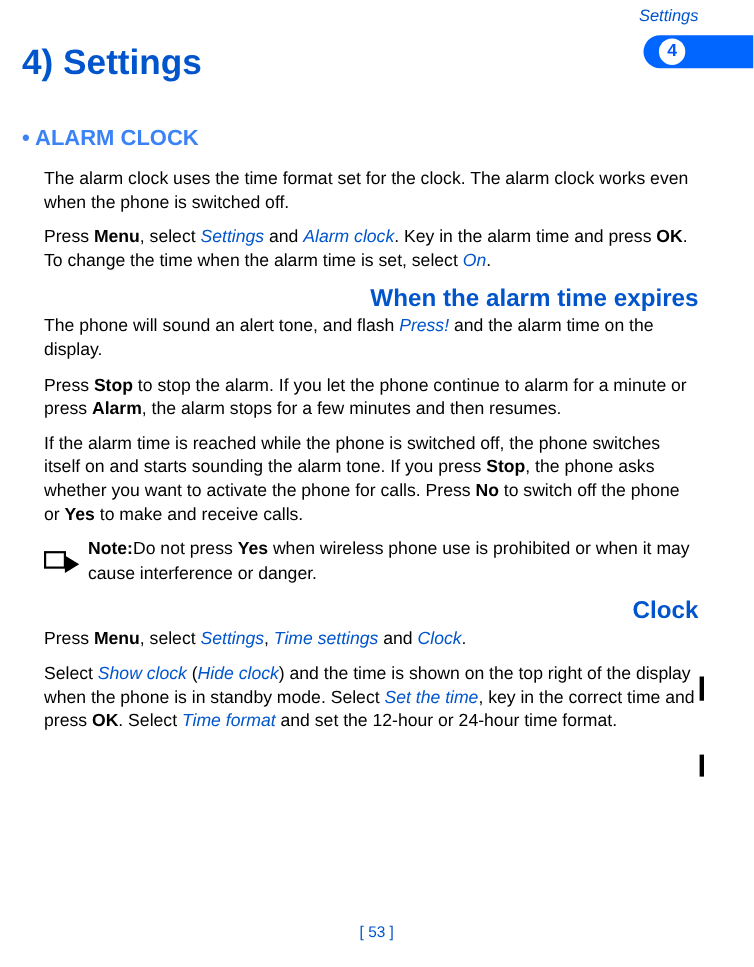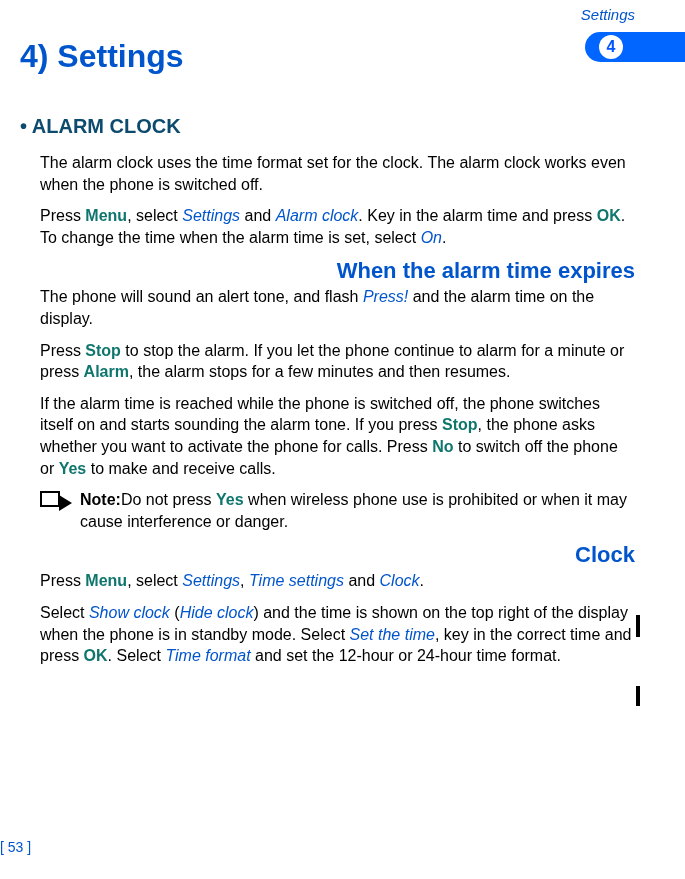--- a/index.html
+++ b/index.html
@@ -48,21 +48,21 @@
       padding: 30px 50px 0 20px;
     }
     h1.chapter-title {
       color: #0055cc;
       font-size: 32px;
       font-weight: bold;
       margin-bottom: 40px;
       margin-top: 8px;
     }
     h2.section-title {
-      color: #0c4a6e;
+      color: #3b82f6;
       font-size: 20px;
       font-weight: bold;
       margin-left: 0px;
       margin-bottom: 14px;
       margin-top: 10px;
     }
     .body-block {
       margin-left: 20px;
     }
     h3.subsection-title {
@@ -71,25 +71,25 @@
       font-weight: bold;
       margin-top: 8px;
       margin-bottom: 2px;
       text-align: right;
     }
     p {
       font-size: 16px;
       line-height: 1.35;
       margin-bottom: 10px;
     }
-    .blue-bold { color: #0f766e; font-weight: bold; }
+    .blue-bold { color: #000000; font-weight: bold; }
     .blue-italic { color: #0055cc; font-style: italic; }
     .note-row {
       display: flex;
-      align-items: flex-start;
+      align-items: center;
       margin-bottom: 10px;
       margin-top: 6px;
     }
     .note-icon {
       width: 40px;
       flex-shrink: 0;
       padding-top: 2px;
     }
     .note-icon svg { display: block; }
     .note-text { font-size: 16px; line-height: 1.35; }
@@ -98,20 +98,21 @@
       right: 45px;
       width: 4px;
       background: #000;
     }
     .cb1 { top: 615px; height: 22px; }
     .cb2 { top: 686px; height: 20px; }
     .page-number {
       position: absolute;
       bottom: 24px;
       left: 0; right: 0;
+      text-align: center;
       color: #0055cc;
       font-size: 14px;
     }
   </style>
 </head>
 <body>
 
 <div class="header-label">Settings</div>
 
 <div class="page-tab">

